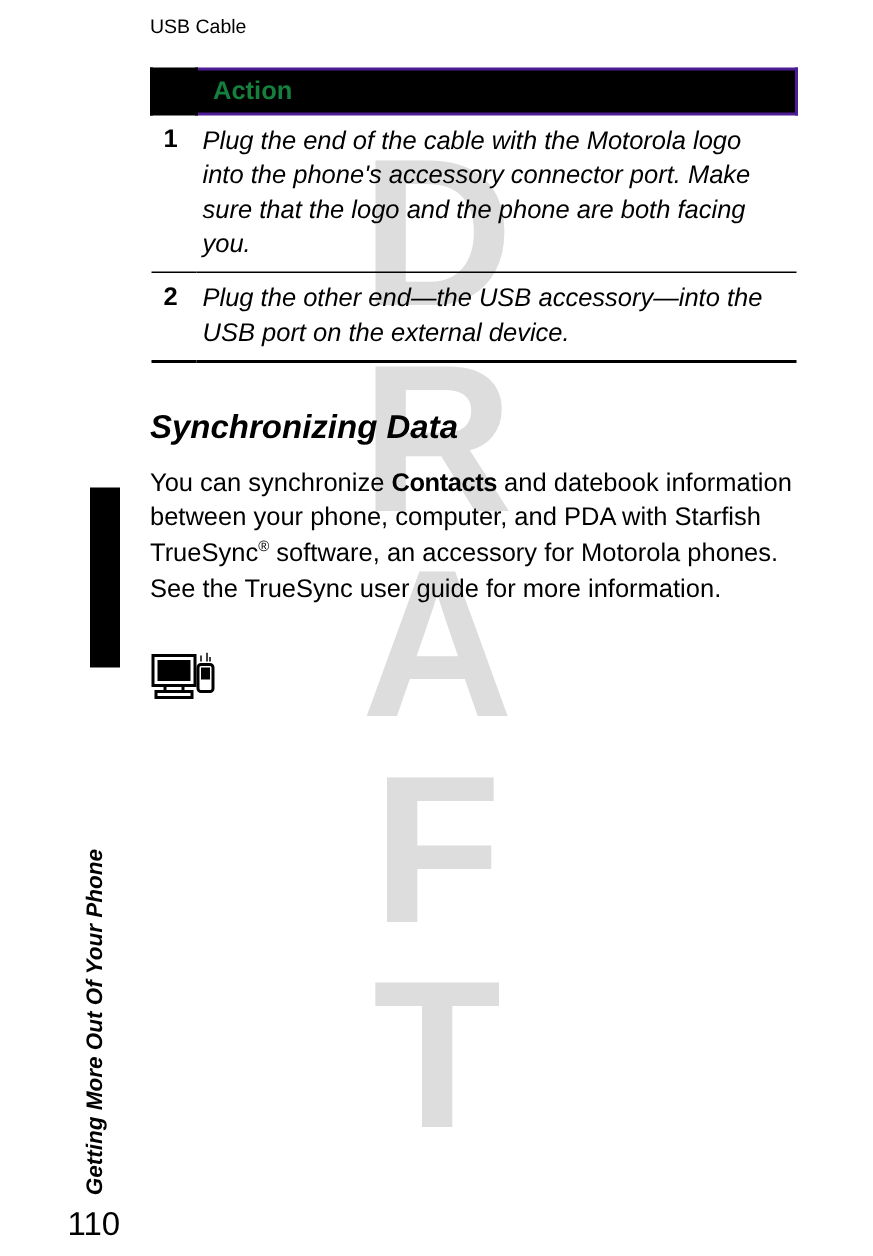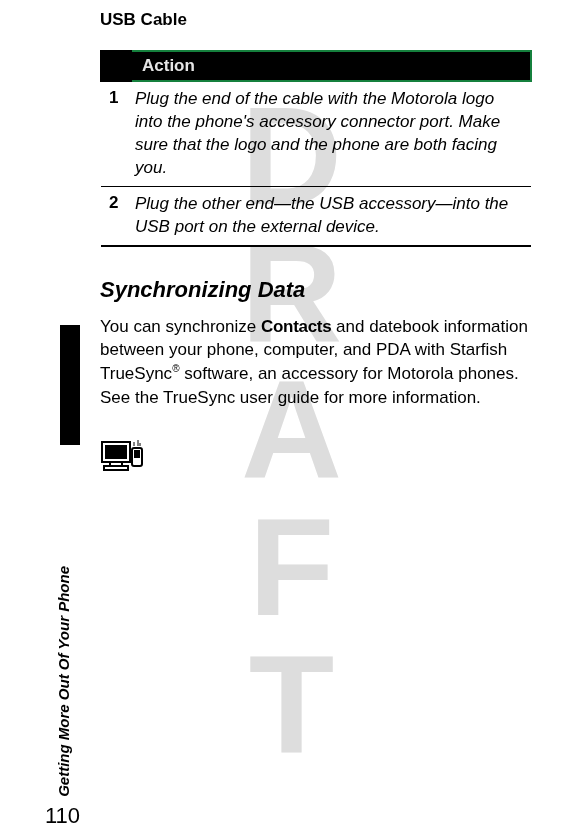--- a/index.html
+++ b/index.html
@@ -29,37 +29,37 @@
       z-index: 0;
       pointer-events: none;
       user-select: none;
     }
     .content {
       position: relative;
       z-index: 1;
       padding: 10px 50px 20px 100px;
     }
     .section-title {
-      font-weight: bold;
-      font-size: 17px;
+      font-weight: normal;
+      font-size: 13px;
       margin-bottom: 20px;
     }
     .action-table {
       border-collapse: collapse;
       width: 100%;
       margin-bottom: 30px;
     }
     .action-header {
       background: #000;
-      color: #e5e5e5;
+      color: #15803d;
       text-align: left;
       padding: 4px 10px;
       font-weight: bold;
       font-size: 17px;
-      border: 2px solid #15803d;
+      border: 2px solid #4c1d95;
     }
     .action-header-spacer {
       background: #000;
       width: 30px;
       border: 2px solid #000;
     }
     .action-cell-num {
       font-weight: bold;
       vertical-align: top;
       width: 30px;

